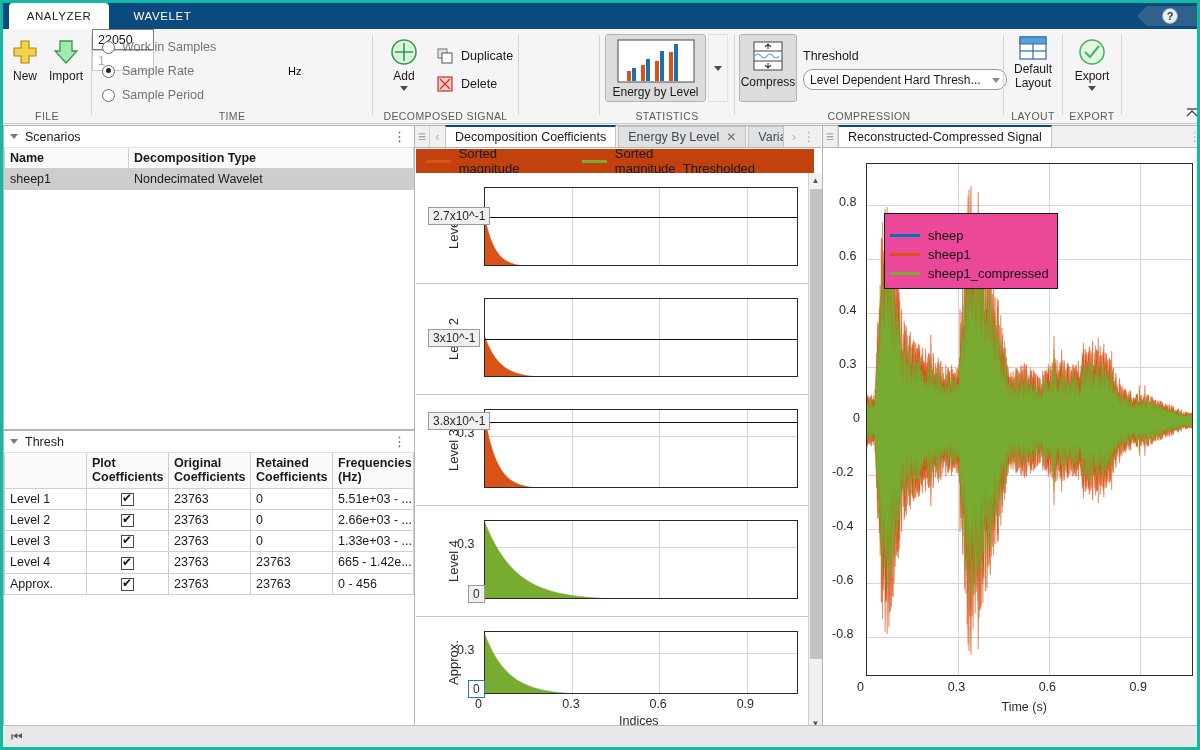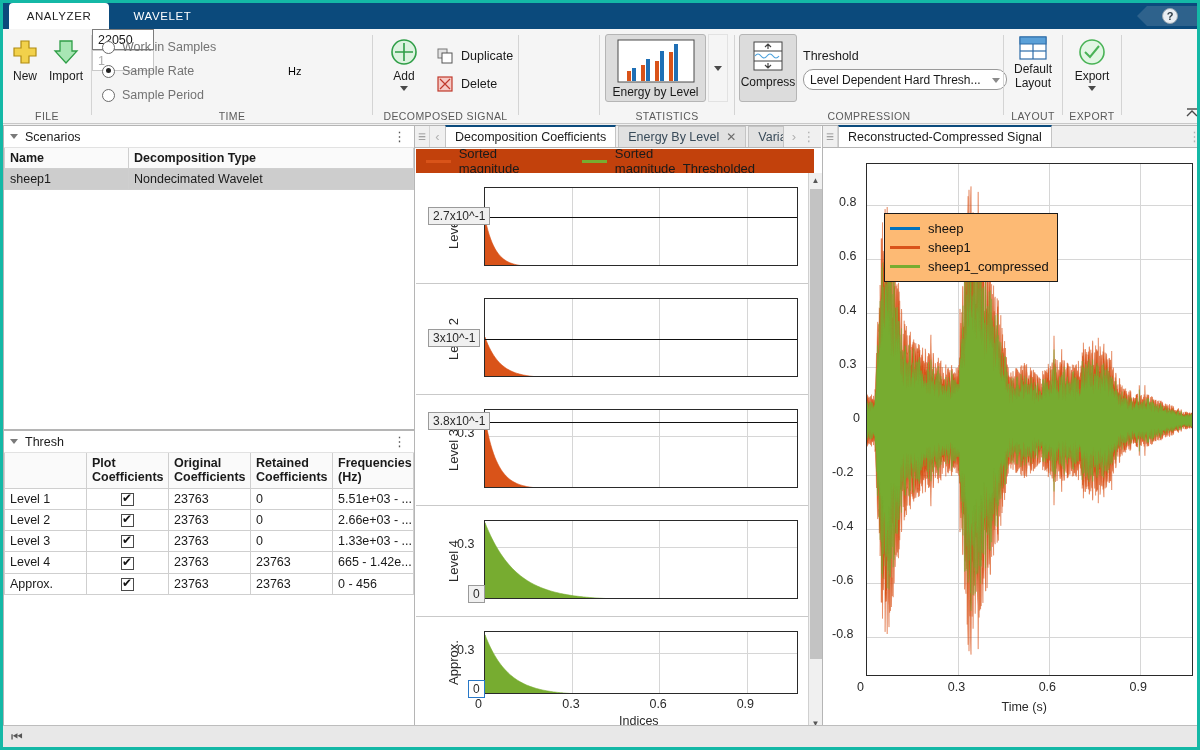--- a/index.html
+++ b/index.html
@@ -261,22 +261,22 @@
 
   .statusbar {
     position: absolute; left: 0; bottom: 0;
     width: 1200px; height: 22px;
     background: #e8e8e8; border-top: 1px solid #bdbdbd;
     display: flex; align-items: center; padding-left: 8px;
     font-size: 12px; color: #444;
   }
 
   .signal-legend {
-    position: absolute; background: #fdba74; border: 1px solid #1a1a1a;
-    padding: 5px 8px 5px 5px; z-index: 9;
+    position: absolute; background: #ec4899; border: 1px solid #1a1a1a;
+    padding: 12px 8px 5px 5px; z-index: 9;
   }
   .signal-legend .row { display: flex; align-items: center; height: 19px; }
   .signal-legend .sw { width: 30px; height: 3px; margin-right: 8px; }
   .signal-legend .nm { font-size: 13px; color: #111; }
 </style>
 </head>
 <body>
 
 <div id="app">
 

